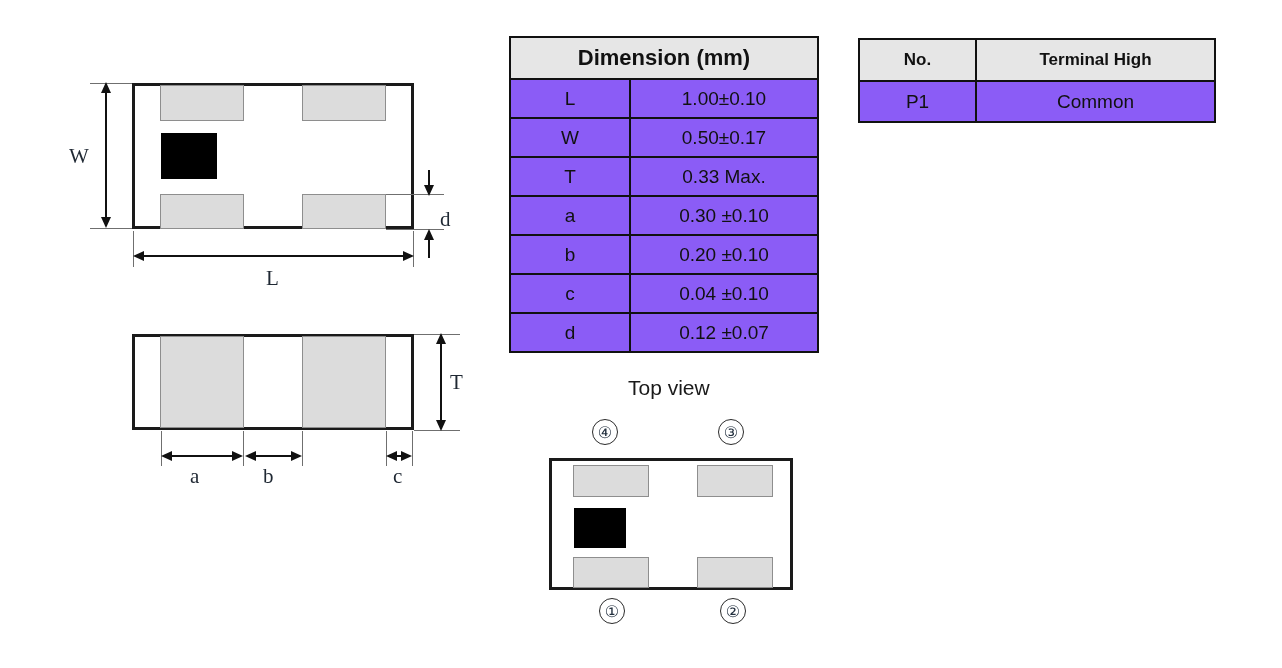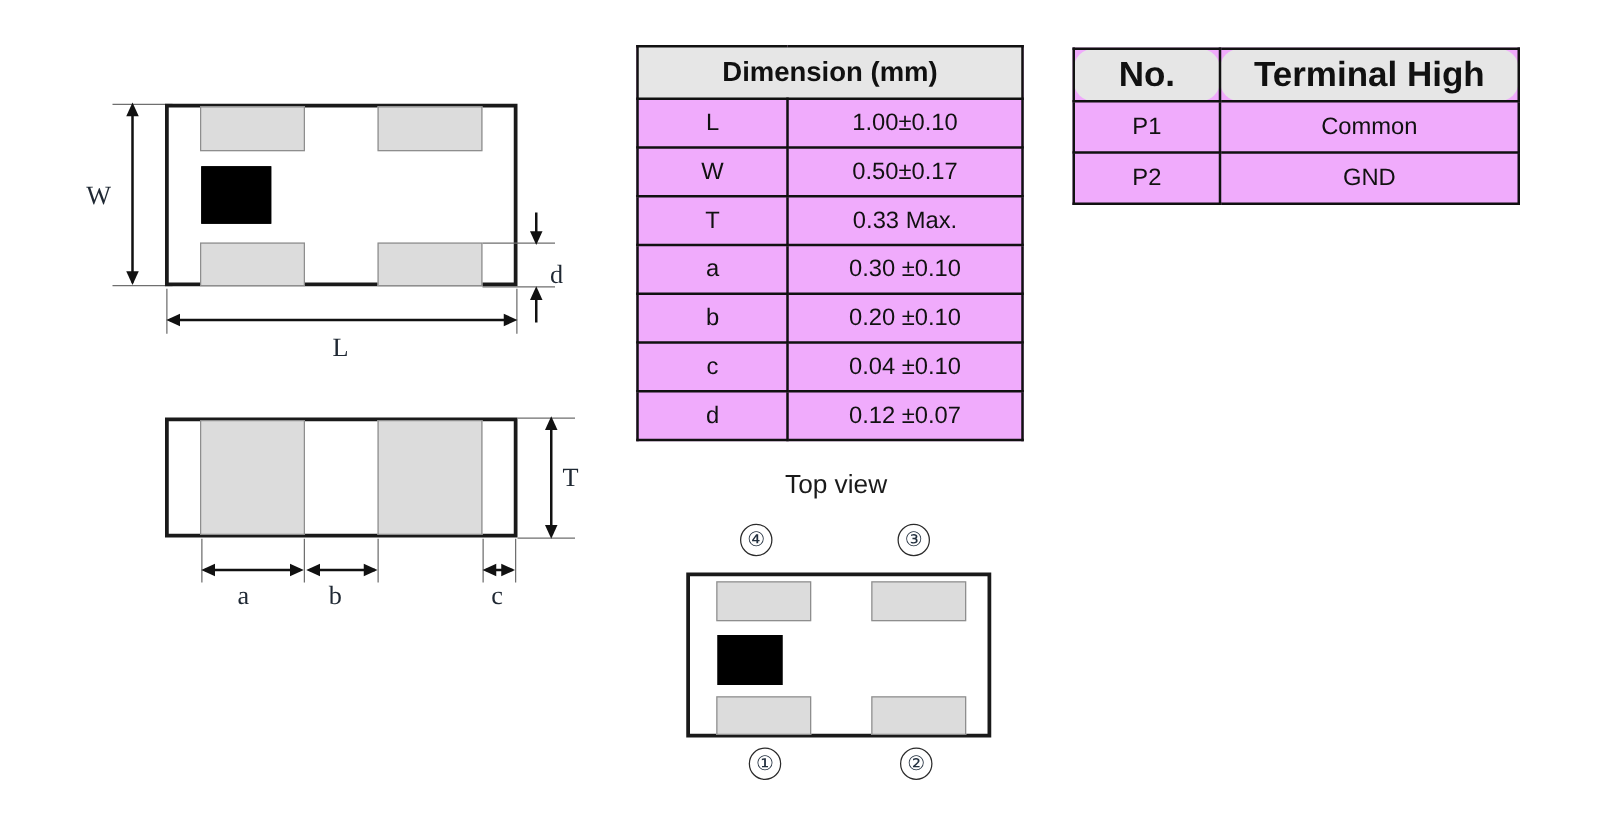--- a/index.html
+++ b/index.html
@@ -75,42 +75,42 @@
     font-family: "Liberation Serif", serif;
     font-size: 21px;
     color: #1f2833;
     white-space: nowrap;
   }
 
   
   table.spec {
     position: absolute;
     border-collapse: collapse;
-    background: #f0abfc;
+    background: #8b5cf6;
   }
   table.spec td, table.spec th {
     border: 2px solid #111111;
     text-align: center;
     font-family: "Liberation Sans", sans-serif;
     color: #111111;
     padding: 0;
   }
   table.spec th {
     background: #e6e6e6;
     font-weight: bold;
   }
 
   #dim-table { left: 509px; top: 36px; }
   #dim-table th { font-size: 22px; height: 40px; }
   #dim-table td { font-size: 19px; height: 37px; }
   #dim-table td.k { width: 118px; }
   #dim-table td.v { width: 186px; }
 
   #term-table { left: 858px; top: 38px; }
-  #term-table th { font-size: 28px; height: 40px; border-radius: 16px; }
+  #term-table th { font-size: 17px; height: 40px; }
   #term-table th.c1 { width: 115px; }
   #term-table th.c2 { width: 237px; }
   #term-table td { font-size: 19px; height: 39px; }
 
   .caption {
     position: absolute;
     font-family: "Liberation Sans", sans-serif;
     font-size: 21px;
     color: #1a1a1a;
     white-space: nowrap;
@@ -246,24 +246,20 @@
   <table class="spec" id="term-table">
     <tbody>
         <tr>
       <th class="c1">No.</th>
       <th class="c2">Terminal High</th>
     </tr>
     <tr>
       <td>P1</td>
       <td>Common</td>
     </tr>
-    <tr>
-      <td>P2</td>
-      <td>GND</td>
-    </tr>
   </tbody>
     </table>
 
   <div>
     <div class="caption" style="left:628px; top:376px;">Top view</div>
 
     <div class="pin-num" style="left:592px; top:419px;">④</div>
     <div class="pin-num" style="left:718px; top:419px;">③</div>
 
     <div class="body-rect" style="left:549px; top:458px; width:244px; height:132px;"></div>

